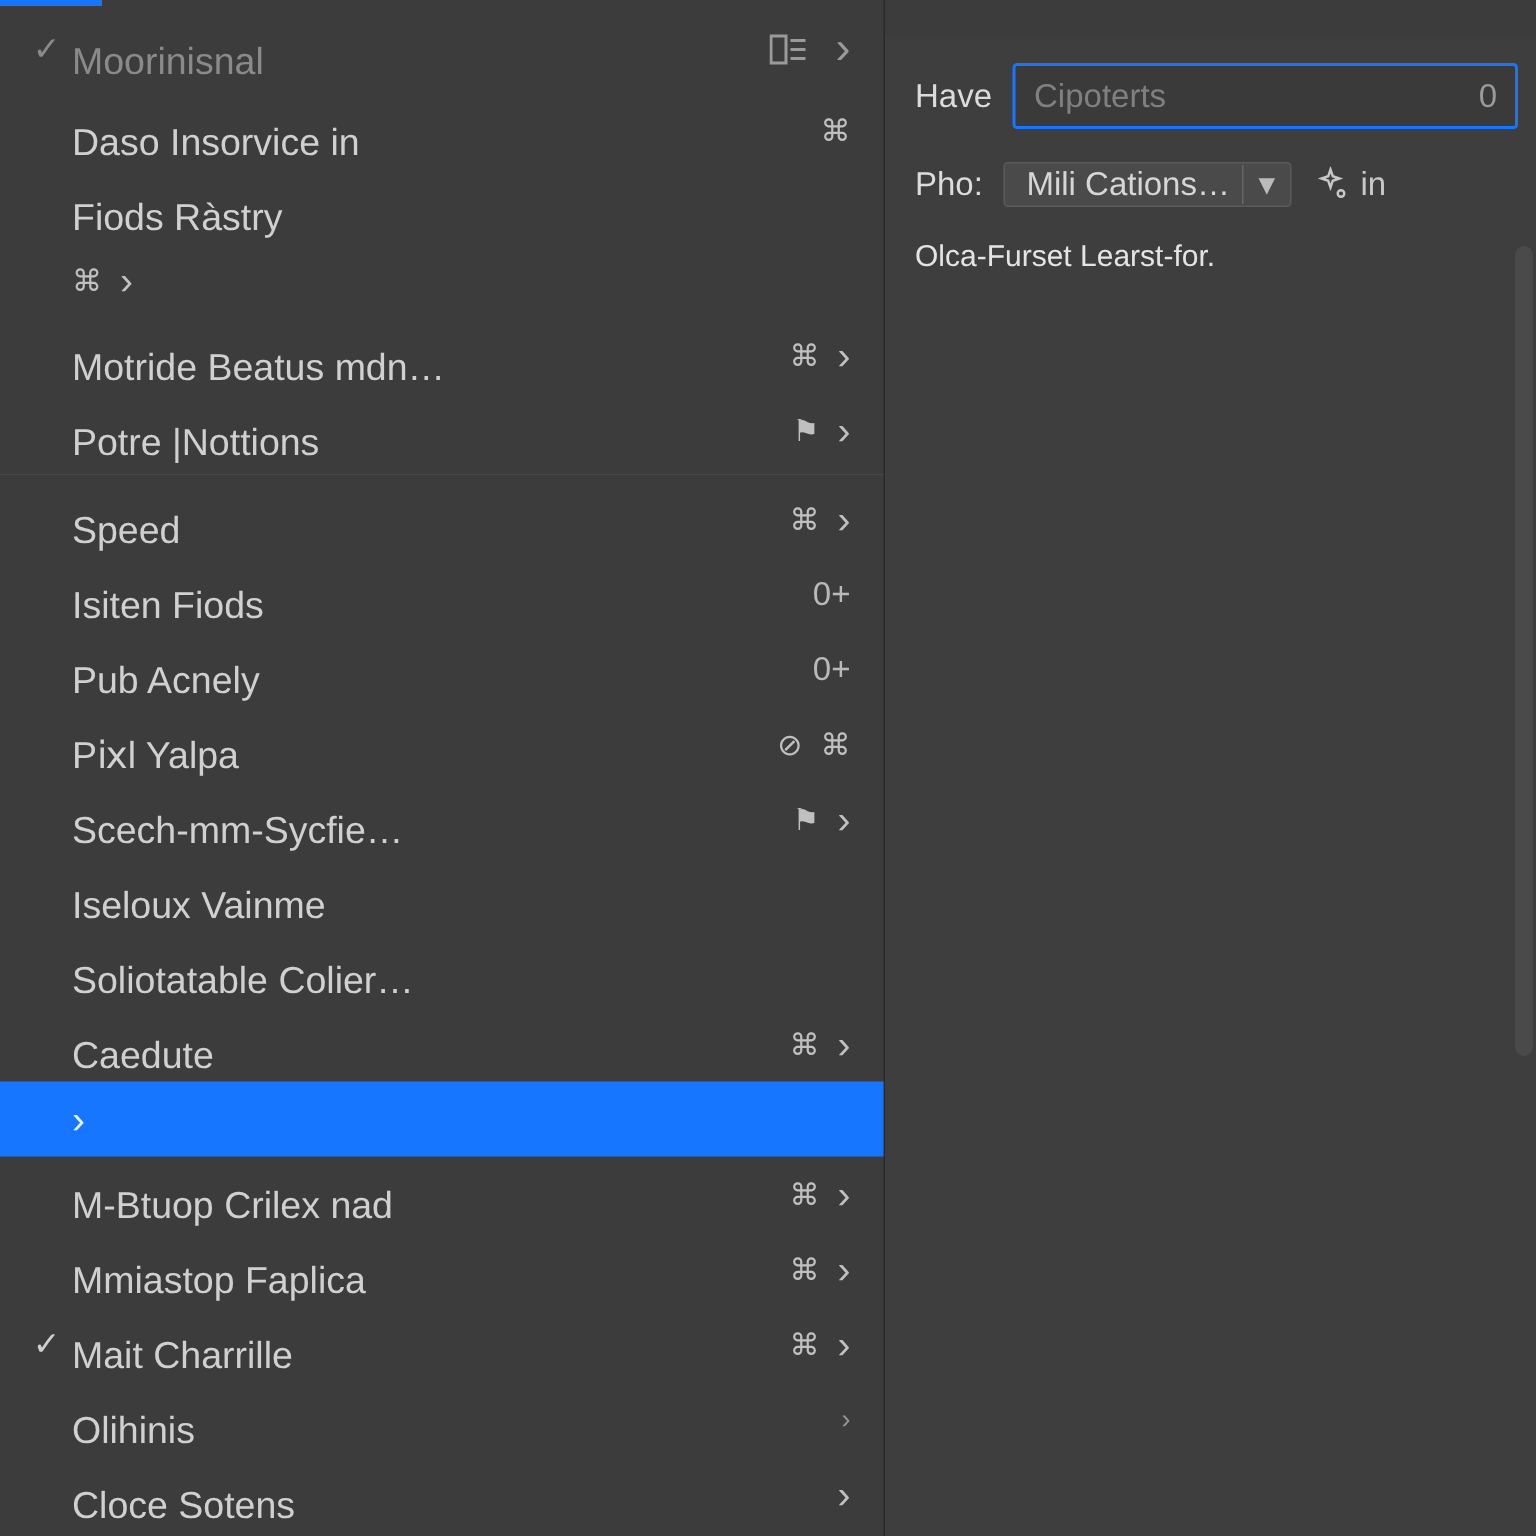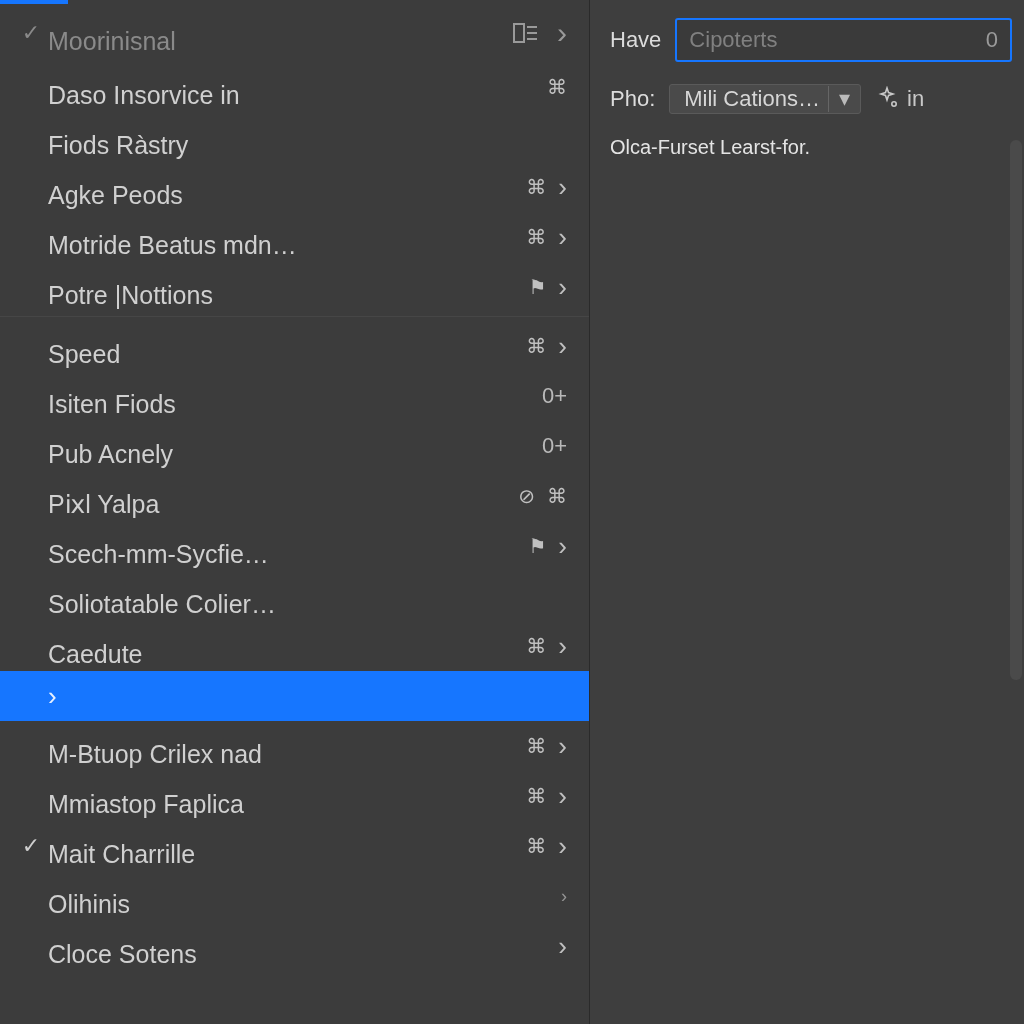--- a/index.html
+++ b/index.html
@@ -105,20 +105,21 @@
     gap: 18px;
     color: #9a9a9a;
   }
   .header-trail svg { display: block; }
   
   .right-panel {
     flex: 1 1 auto;
     background: #3e3e3e;
     position: relative;
     padding: 18px 12px 0 20px;
+    margin-top: 24px;
   }
   .form-row {
     display: flex;
     align-items: center;
     gap: 14px;
     margin-bottom: 22px;
     color: #dcdcdc;
     font-size: 22px;
   }
   .form-row .lbl { white-space: nowrap; }
@@ -149,20 +150,21 @@
     gap: 8px;
     flex: 0 0 auto;
   }
   .select-box .caret {
     border-left: 1px solid #666;
     padding-left: 10px;
     color: #bbb;
   }
   .right-tool {
     display: flex;
+    align-items: center;
     gap: 8px;
     color: #c8c8c8;
     font-size: 22px;
   }
   .right-tool svg { display:block; }
   .body-text {
     margin-top: 20px;
     font-size: 20px;
     color: #e4e4e4;
   }
@@ -207,21 +209,20 @@
           <span class="glyph-icon">⌘</span>
         </span>
     </div>
     <div class="menu-item">
       <span class="check-col"></span>
       <span class="label">Fiods Ràstry</span>
       <span class="trail"></span>
     </div>
     <div class="menu-item">
       <span class="check-col"></span>
-      <span class="label">Agke Peods</span>
       <span class="trail">
           <span class="glyph-icon">⌘</span>
           <span class="chev">›</span>
         </span>
     </div>
     <div class="menu-item">
       <span class="check-col"></span>
       <span class="label">Motride Beatus mdn…</span>
       <span class="trail">
           <span class="glyph-icon">⌘</span>
@@ -269,20 +270,25 @@
           <span class="glyph-icon">⌘</span>
         </span>
     </div>
     <div class="menu-item">
       <span class="check-col"></span>
       <span class="label">Scech-mm-Sycfie…</span>
       <span class="trail">
           <span class="glyph-icon">⚑</span>
           <span class="chev">›</span>
         </span>
+    </div>
+    <div class="menu-item">
+      <span class="check-col"></span>
+      <span class="label">Iseloux Vainme</span>
+      <span class="trail"></span>
     </div>
     <div class="menu-item">
       <span class="check-col"></span>
       <span class="label">Soliotatable Colier…</span>
       <span class="trail"></span>
     </div>
     <div class="menu-item">
       <span class="check-col"></span>
       <span class="label">Caedute</span>
       <span class="trail">

